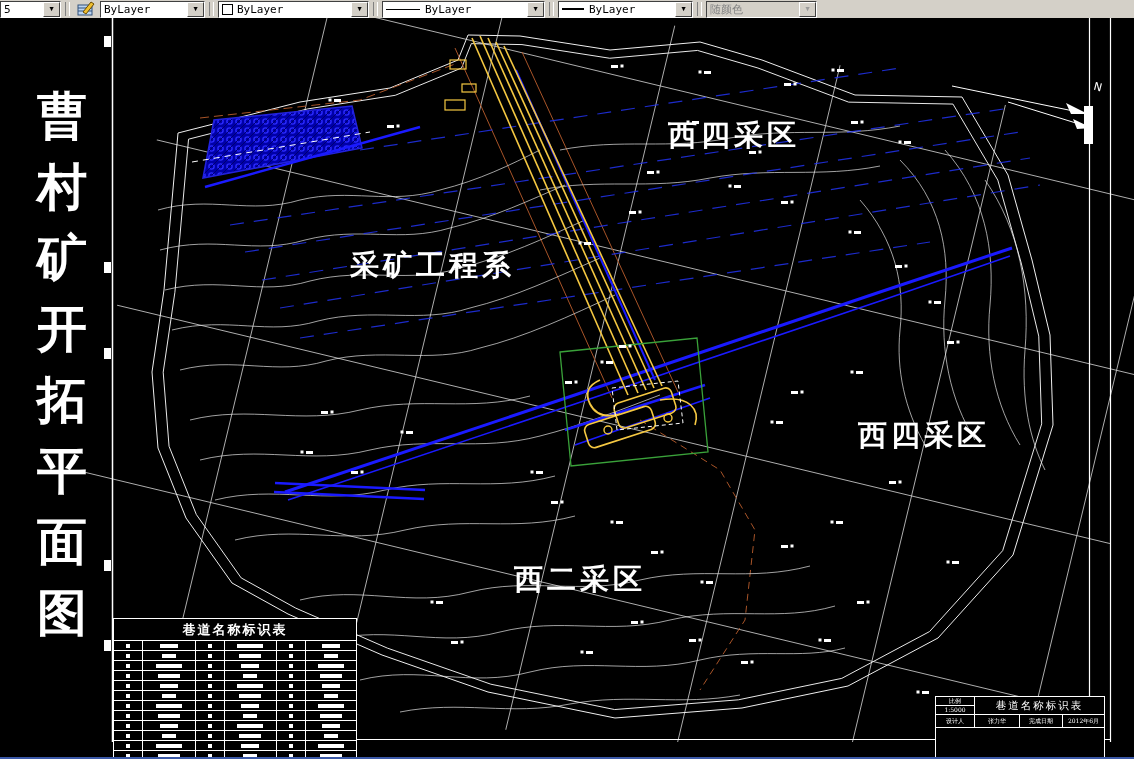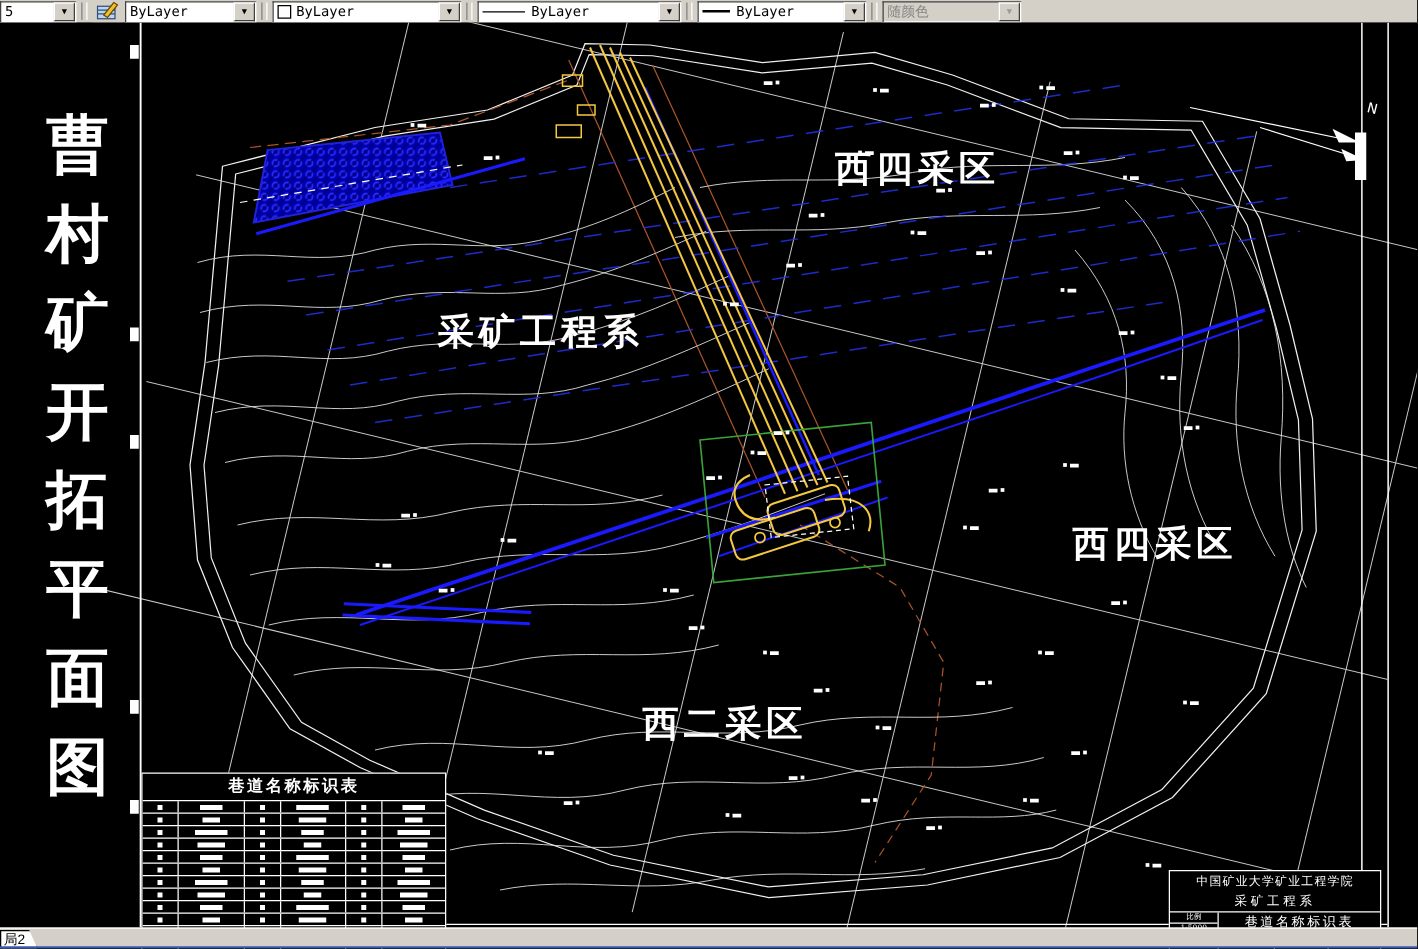--- a/index.html
+++ b/index.html
@@ -624,38 +624,31 @@
               <div class="blob" style="width: 4px;"></div>
             </div>
             <div class="lcell" style="width: 50px;">
               <div class="blob" style="width: 22px;"></div>
             </div>
           </div>
         </div>
     </div>
 
     <div class="tblock">
-      <div class="tb-row tb-school">
-        <div class="l1">中国矿业大学矿业工程学院</div>
-        <div class="l2">采矿工程系</div>
-      </div>
       <div class="tb-row tb-mid">
         <div class="tb-scale">
           <div>比例</div>
           <div>1:5000</div>
         </div>
         <div class="tb-title">巷道名称标识表</div>
       </div>
       <div class="tb-row tb-small">
         <div class="w38">设计人</div>
         <div class="w44">张力华</div>
         <div class="w42">完成日期</div>
         <div class="wfill">2012年6月</div>
       </div>
 
     </div>
   </div>
 
-  <div class="statusbar">
-    <div class="laytab">局2</div>
-  </div>
   <div class="bluestrip"></div>
 </div>
 
 </body></html>

